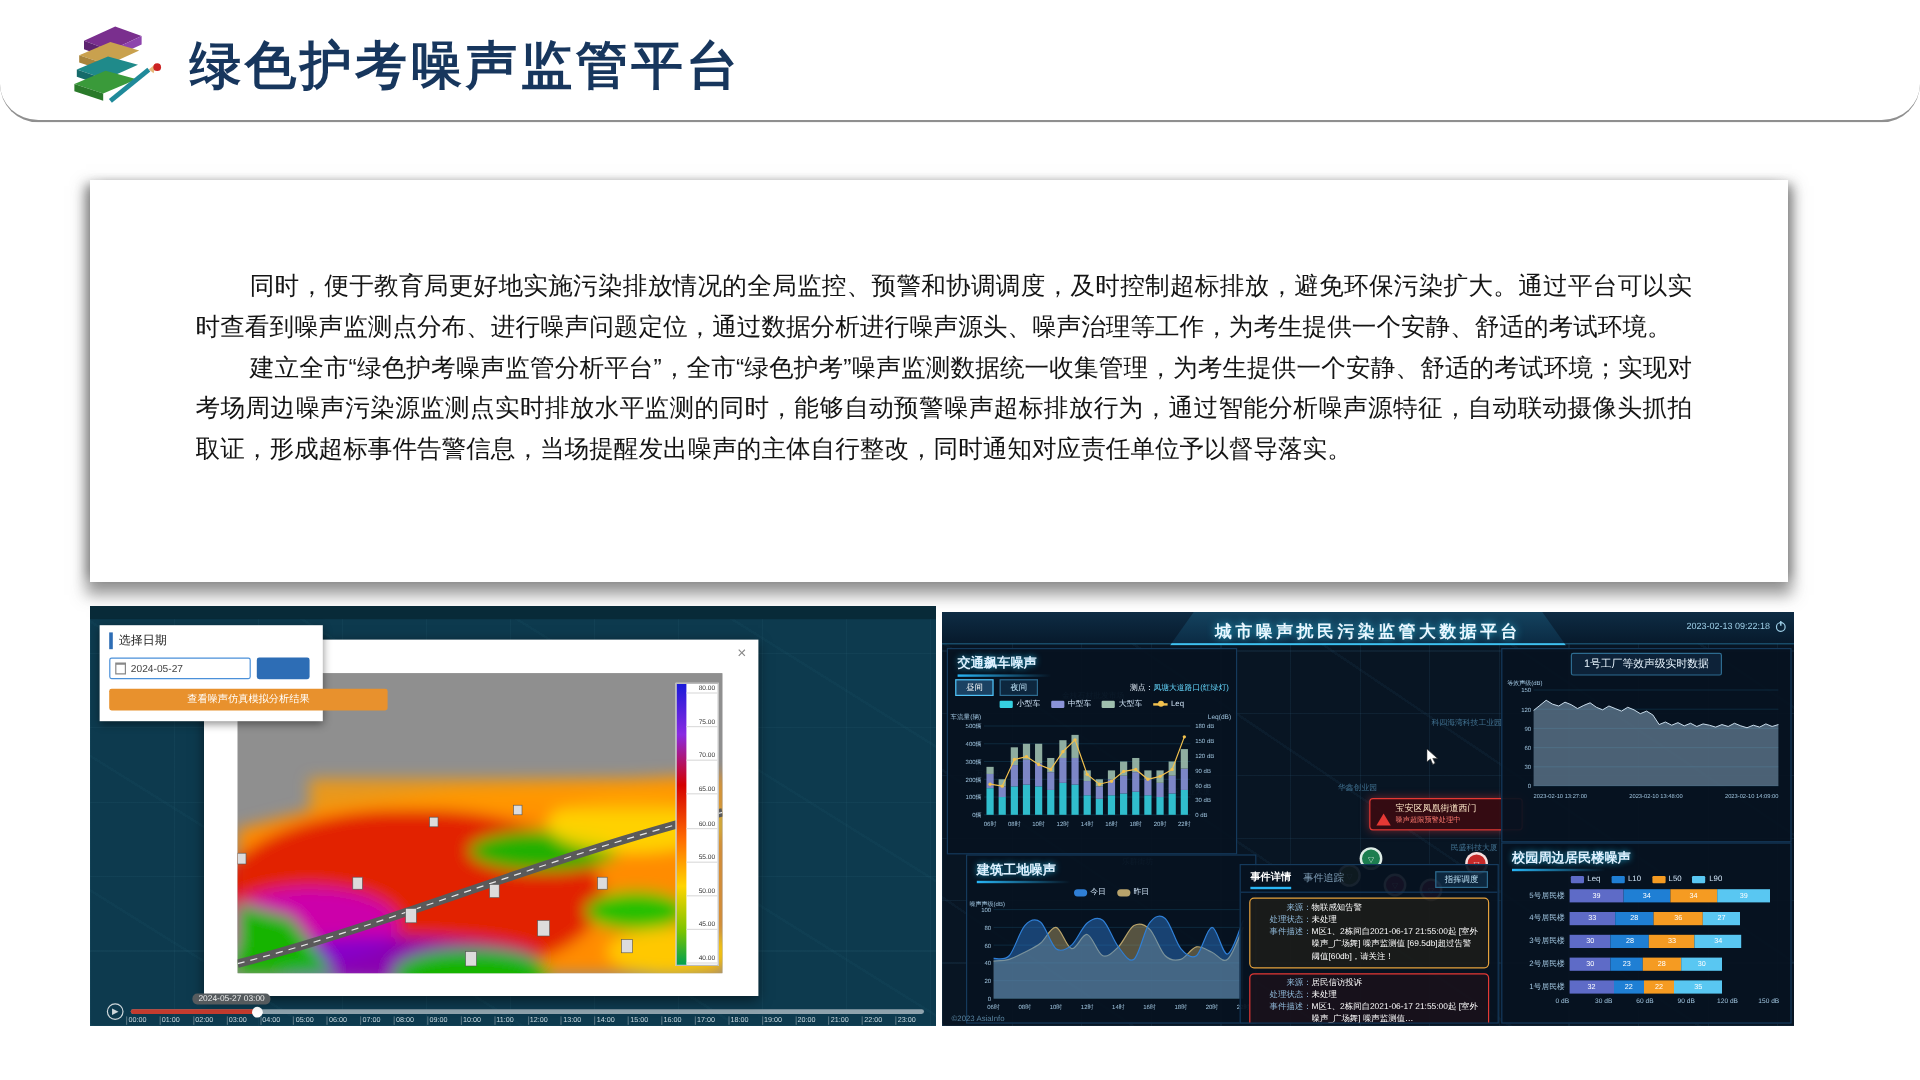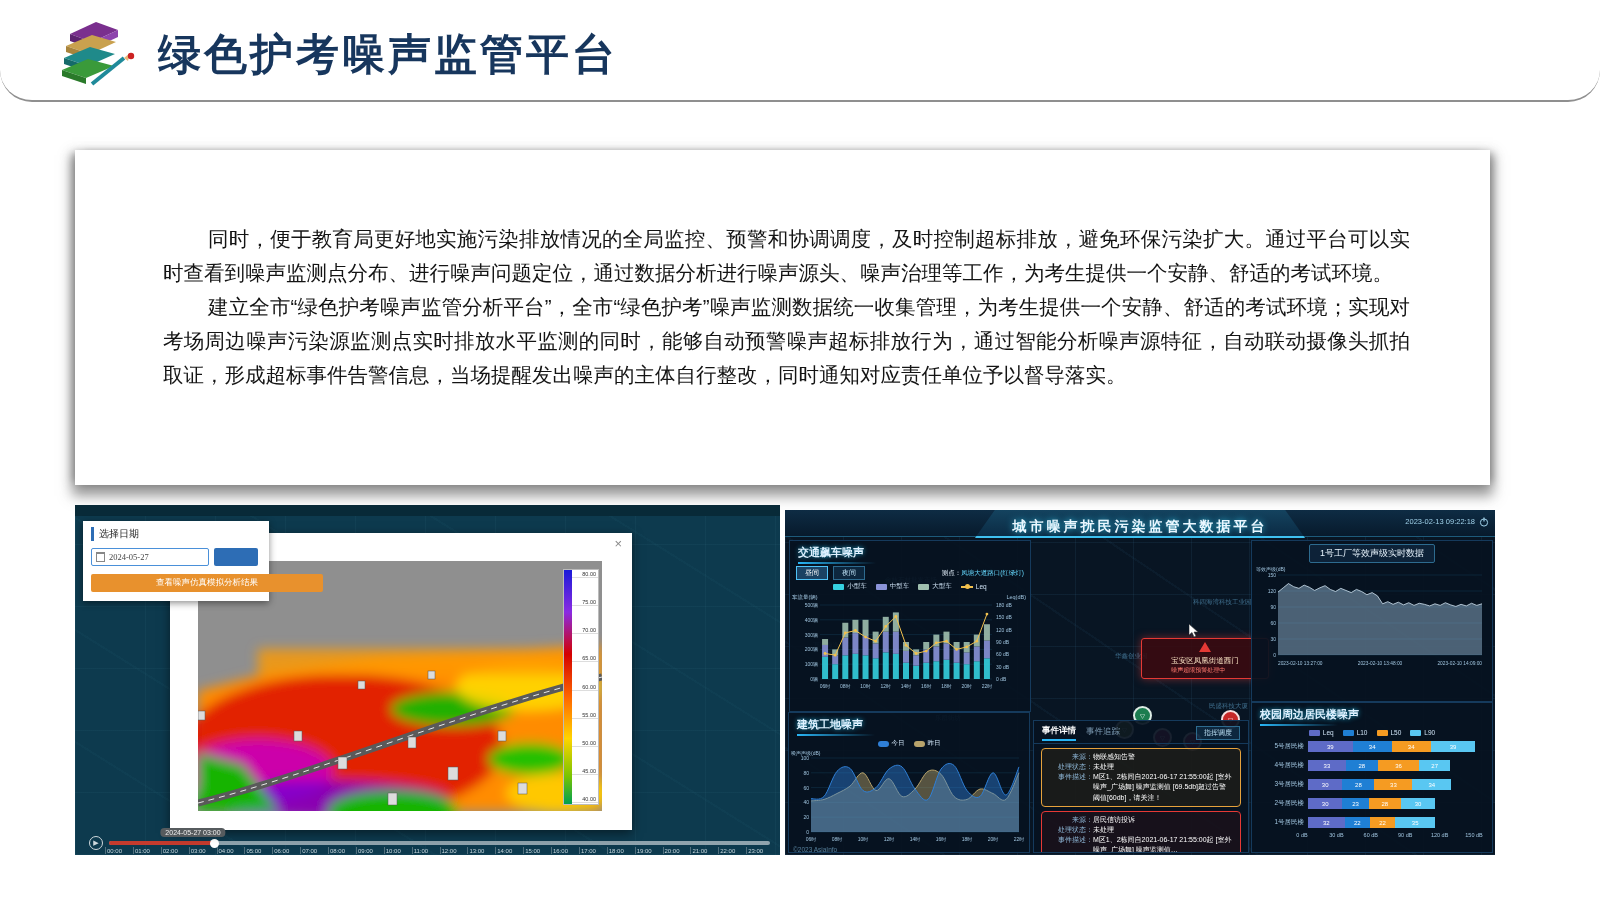--- a/index.html
+++ b/index.html
@@ -25,21 +25,21 @@
   .left-app{position:absolute;left:75px;top:505px;width:705px;height:350px;background:#0d3a4e;overflow:hidden;
     background-image:repeating-linear-gradient(90deg,rgba(60,120,140,.10) 0 1px,transparent 1px 70px),
                      repeating-linear-gradient(0deg,rgba(60,120,140,.10) 0 1px,transparent 1px 62px),
                      repeating-linear-gradient(32deg,rgba(40,110,130,.08) 0 2px,transparent 2px 95px);}
   .la-topbar{position:absolute;left:0;top:0;width:100%;height:11px;background:#082a38;}
   .date-panel{position:absolute;left:8px;top:16px;width:170px;background:#fff;z-index:3;
               padding:6px 8px 9px 8px;box-shadow:0 2px 7px rgba(0,0,0,.45);overflow:visible;}
   .dp-title{font-size:10px;font-weight:normal;color:#222;border-left:3px solid #2d6db5;padding-left:5px;}
   .dp-row{display:flex;margin-top:7px;align-items:center;}
   .dp-input{width:108px;height:16px;border:1px solid #4a90d9;border-radius:2px;font-size:8.5px;color:#444;
-            display:flex;align-items:center;gap:4px;padding:0 4px;background:#fff;font-family:Liberation Serif, serif;}
+            display:flex;align-items:center;gap:4px;padding:0 4px;background:#fff;}
   .dp-cal{width:7px;height:7px;border:1px solid #888;border-top:2.5px solid #888;display:inline-block;}
   .dp-blue-btn{width:44px;height:18px;background:#2d6db5;margin-left:5px;border-radius:2px;border:none;}
   .dp-orange-btn{margin-top:8px;width:232px;height:18px;background:#e8912d;color:#fff;font-size:8.5px;
                  display:flex;align-items:center;justify-content:center;border:none;border-radius:2px;}
   .noise-modal{position:absolute;left:95px;top:28px;width:462px;height:297px;background:#fff;z-index:2;
                box-shadow:0 3px 10px rgba(0,0,0,.5);}
   .nm-title{position:absolute;left:14px;top:8px;font-size:10.5px;color:#333;}
   .nm-close{position:absolute;right:10px;top:3px;font-size:13px;color:#888;cursor:default;}
   .nm-map{position:absolute;left:28px;top:28px;width:404px;height:250px;background:#8f8f8f;}
   .nm-legend{position:absolute;right:3px;top:8px;width:34px;height:234px;background:#fff;border:1px solid #bbb;
@@ -59,22 +59,22 @@
   .tl-times{position:absolute;left:30px;right:6px;top:342px;display:flex;}
   .tl-time{flex:1;font-size:6px;color:#c6d6dd;border-left:1px solid #51707e;padding:1px 0 0 1px;white-space:nowrap;overflow:hidden;}
 
   
   .dashboard{position:absolute;left:785px;top:510px;width:710px;height:345px;background:#05101c;overflow:hidden;color:#cfe3f5;}
   .db-map{position:absolute;left:0;top:26px;right:0;bottom:0;background:#081523;
     background-image:repeating-linear-gradient(90deg,rgba(45,90,120,.18) 0 1px,transparent 1px 58px),
                      repeating-linear-gradient(0deg,rgba(45,90,120,.18) 0 1px,transparent 1px 52px),
                      repeating-linear-gradient(34deg,rgba(35,80,110,.12) 0 2px,transparent 2px 88px);}
   .map-label{position:absolute;font-size:6.5px;color:#40708f;white-space:nowrap;}
-  .map-alert{position:absolute;left:356px;top:102px;width:116px;border:1px solid #e53935;border-radius:3px;
-             background:rgba(58,10,16,.88);display:flex;align-items:center;gap:4px;padding:3px 5px;box-shadow:0 0 8px rgba(229,57,53,.5);flex-direction:column;}
+  .map-alert{position:absolute;left:356px;top:129px;width:116px;border:1px solid #e53935;border-radius:3px;
+             background:rgba(58,10,16,.88);display:flex;align-items:flex-end;gap:4px;padding:3px 5px;box-shadow:0 0 8px rgba(229,57,53,.5);}
   .ma-tri{width:0;height:0;border-left:6px solid transparent;border-right:6px solid transparent;
           border-bottom:10px solid #e53935;flex:none;}
   .ma-title{font-size:7.5px;color:#ffe9c9;}
   .ma-sub{font-size:6px;color:#ff7a70;}
   .badge{position:absolute;width:15px;height:15px;border-radius:50%;border:2px solid rgba(255,255,255,.85);
          display:flex;align-items:center;justify-content:center;color:#fff;font-size:8px;}
   .badge.green{background:#1b7d4f;} .badge.magenta{background:#b5145b;}
   .badge.red{background:#c62828;} .badge.olive{background:#6d7d1f;}
   .cursor-icon{position:absolute;left:404px;top:88px;}
   .db-header{position:absolute;left:0;top:0;right:0;height:26px;background:linear-gradient(180deg,#0e2c44,#071a2c);
@@ -85,21 +85,21 @@
   .db-title{font-size:14px;font-weight:bold;color:#e9f7ff;letter-spacing:3px;text-shadow:0 0 7px #2ab6d8;}
   .db-time{position:absolute;right:20px;top:7px;font-size:7.5px;color:#9fd0e8;z-index:6;}
   .db-power{position:absolute;right:6px;top:7px;z-index:6;}
   .db-footer{position:absolute;left:8px;bottom:2px;font-size:6.5px;color:#57809c;z-index:6;}
 
   .panel{position:absolute;background:rgba(6,18,32,.93);border:1px solid #153a5c;z-index:4;overflow:hidden;}
   .panel-title{font-size:11px;font-weight:bold;color:#dff1ff;padding:4px 8px 1px;text-shadow:0 0 5px #1aa0c8;}
   .panel-title::after{content:"";display:block;height:2px;width:78px;margin-top:2px;
                       background:linear-gradient(90deg,#29b6f6,rgba(41,182,246,0));}
   .p-traffic{left:4px;top:30px;width:240px;height:170px;}
-  .p-constr{left:3px;top:202px;width:240px;height:139px;}
+  .p-constr{left:20px;top:202px;width:240px;height:139px;}
   .p-factory{left:466px;top:30px;width:240px;height:160px;}
   .p-resid{left:466px;top:192px;width:240px;height:149px;}
   .p-events{left:248px;top:210px;width:214px;height:131px;}
 
   .tc-controls{display:flex;align-items:center;gap:5px;padding:1px 6px 0;}
   .tab-btn{font-size:7px;color:#bfe3f7;border:1px solid #2d6b8f;padding:1px 8px;background:rgba(30,80,120,.35);}
   .tab-btn.active{border-color:#4fc3f7;color:#fff;background:rgba(60,140,200,.4);}
   .tc-point{margin-left:auto;font-size:6.5px;color:#e8f4ff;}
   .tc-point .pv{color:#66d9ff;}
   .chart-legend{display:flex;justify-content:center;gap:9px;padding:2px 0 0;align-items:center;}

